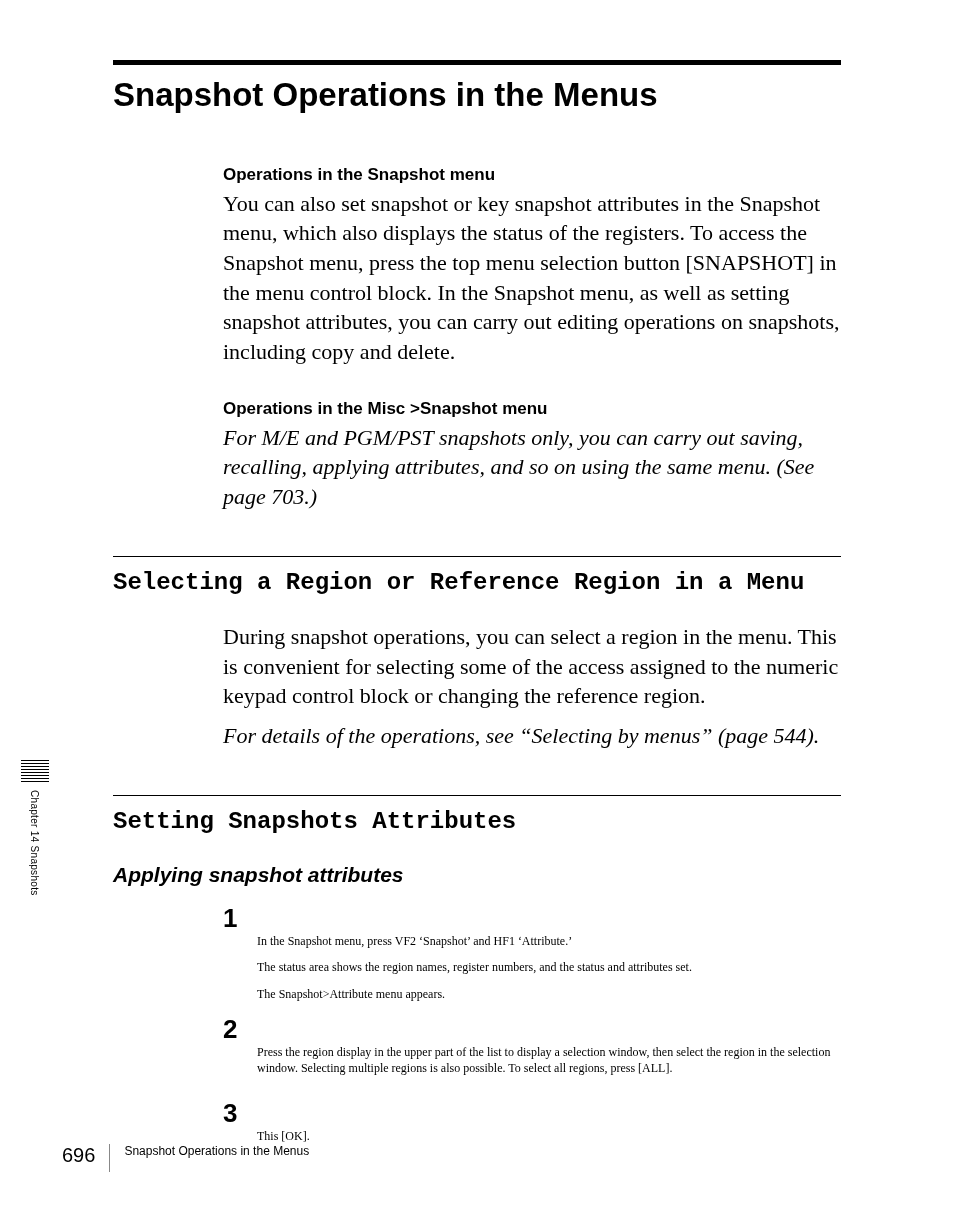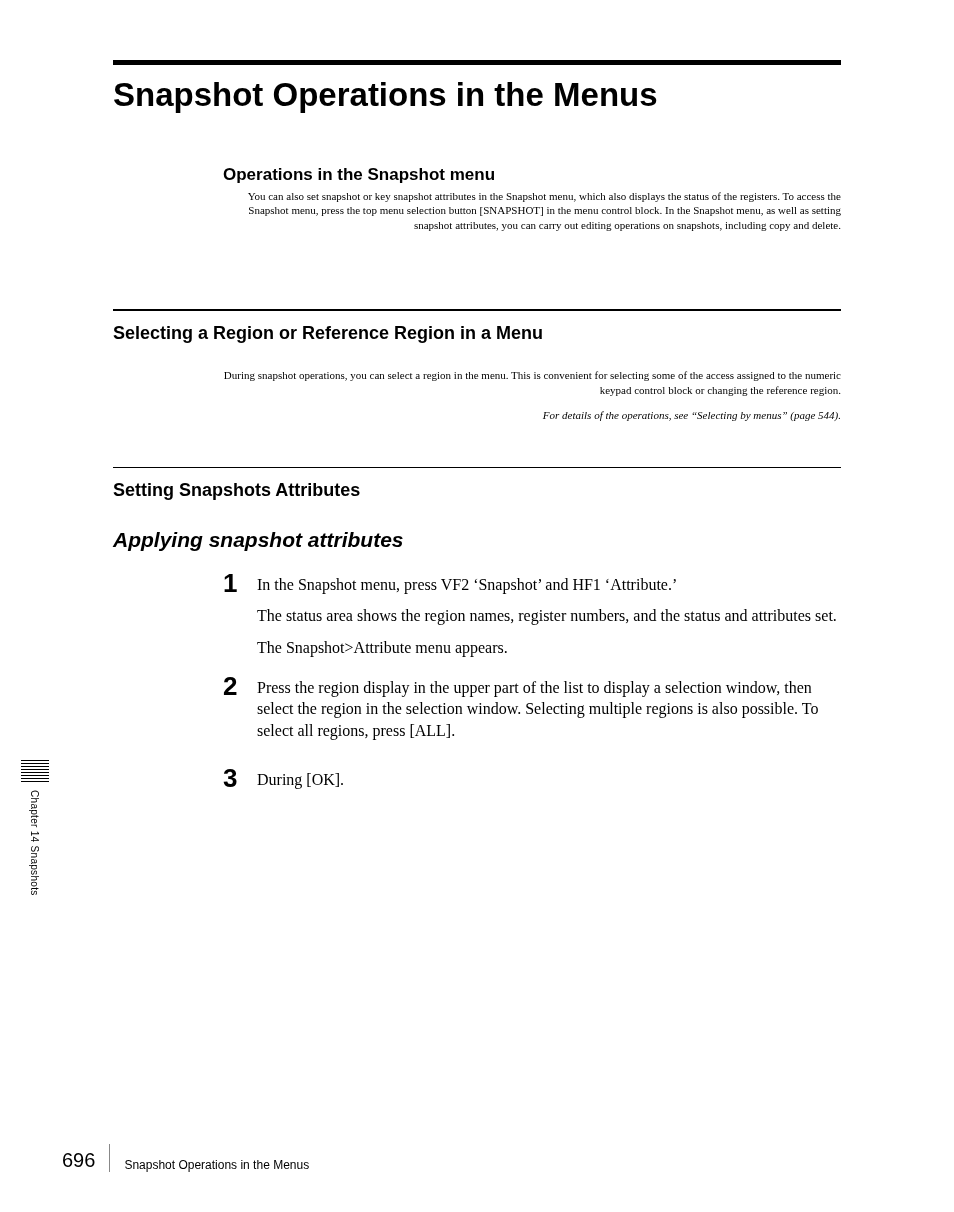--- a/index.html
+++ b/index.html
@@ -33,35 +33,34 @@
     margin-left: 223px;
     margin-right: 113px;
   }
   .sub-bold {
     font-family: Arial, Helvetica, sans-serif;
     font-weight: bold;
     font-size: 17px;
     margin-bottom: 4px;
   }
   .body-text {
-    font-size: 11px;
+    font-size: 22px;
     line-height: 1.35;
     margin-bottom: 10px;
-    text-align: right;
   }
   .italic { font-style: italic; }
   .section-rule {
     height: 1.5px;
     background: #000;
     margin: 44px 113px 12px 113px;
   }
   h2.section-heading {
-    font-family: Liberation Sans, sans-serif;
-    font-weight: bold;
-    font-size: 18px;
+    font-family: Liberation Mono, monospace;
+    font-weight: bold;
+    font-size: 24px;
     margin: 12px 113px 24px 113px;
     line-height: 1.2;
   }
   h3.subsection-heading {
     font-family: Arial, Helvetica, sans-serif;
     font-weight: bold;
     font-size: 21px;
     margin: 26px 113px 18px 113px;
     font-style: italic;
   }
@@ -75,23 +74,24 @@
   .step-num {
     font-family: Arial, Helvetica, sans-serif;
     font-weight: bold;
     font-size: 26px;
     line-height: 1;
     width: 34px;
     flex-shrink: 0;
     text-align: left;
   }
   .step-body {
-    font-size: 16px;
+    font-size: 12px;
     line-height: 1.35;
     padding-top: 4px;
+    margin-top: 24px;
   }
   .step-body p { margin-bottom: 10px; }
   .side-tab {
     position: absolute;
     left: 21px;
     top: 760px;
     width: 28px;
   }
   .side-lines {
     display: flex;
@@ -110,21 +110,21 @@
     font-size: 10px;
     letter-spacing: 0.3px;
     margin-left: 8px;
   }
   .footer {
     position: absolute;
     bottom: 40px;
     left: 62px;
     right: 113px;
     display: flex;
-    align-items: flex-end;
+    align-items: flex-start;
   }
   .page-num {
     font-family: Arial, Helvetica, sans-serif;
     font-size: 20px;
   }
   .footer-divider {
     width: 1px;
     height: 28px;
     background: #888;
     margin: 0 14px;
@@ -139,20 +139,22 @@
 <body>
 
 <div class="page">
   <div class="thick-rule"></div>
   <h1 class="chapter-title">Snapshot Operations in the Menus</h1>
 
   <div class="content-block">
     <div class="sub-bold">Operations in the Snapshot menu</div>
     <div class="body-text">You can also set snapshot or key snapshot attributes in the Snapshot menu, which also displays the status of the registers. To access the Snapshot menu, press the top menu selection button [SNAPSHOT] in the menu control block. In the Snapshot menu, as well as setting snapshot attributes, you can carry out editing operations on snapshots, including copy and delete.</div>
     <div class="gap-md"></div>
+    <div class="sub-bold">Operations in the Misc &gt;Snapshot menu</div>
+    <div class="body-text italic">For M/E and PGM/PST snapshots only, you can carry out saving, recalling, applying attributes, and so on using the same menu. (See page 703.)</div>
   </div>
 
   <div class="section-rule"></div>
   <h2 class="section-heading">Selecting a Region or Reference Region in a Menu</h2>
   <div class="content-block">
     <div class="body-text">During snapshot operations, you can select a region in the menu. This is convenient for selecting some of the access assigned to the numeric keypad control block or changing the reference region.</div>
     <div class="body-text italic">For details of the operations, see “Selecting by menus” (page 544).</div>
   </div>
 
   <div class="section-rule"></div>
@@ -171,21 +173,21 @@
   <div class="step">
     <div class="step-num">2</div>
     <div class="step-body">
       <p>Press the region display in the upper part of the list to display a selection window, then select the region in the selection window. Selecting multiple regions is also possible. To select all regions, press [ALL].</p>
     </div>
   </div>
 
   <div class="step">
     <div class="step-num">3</div>
     <div class="step-body">
-      <p>During [OK].</p>
+      <p>This [OK].</p>
     </div>
   </div>
 
   <div class="side-tab">
     <div class="side-lines">
       <div></div>
         <div></div>
         <div></div>
         <div></div>
         <div></div>

